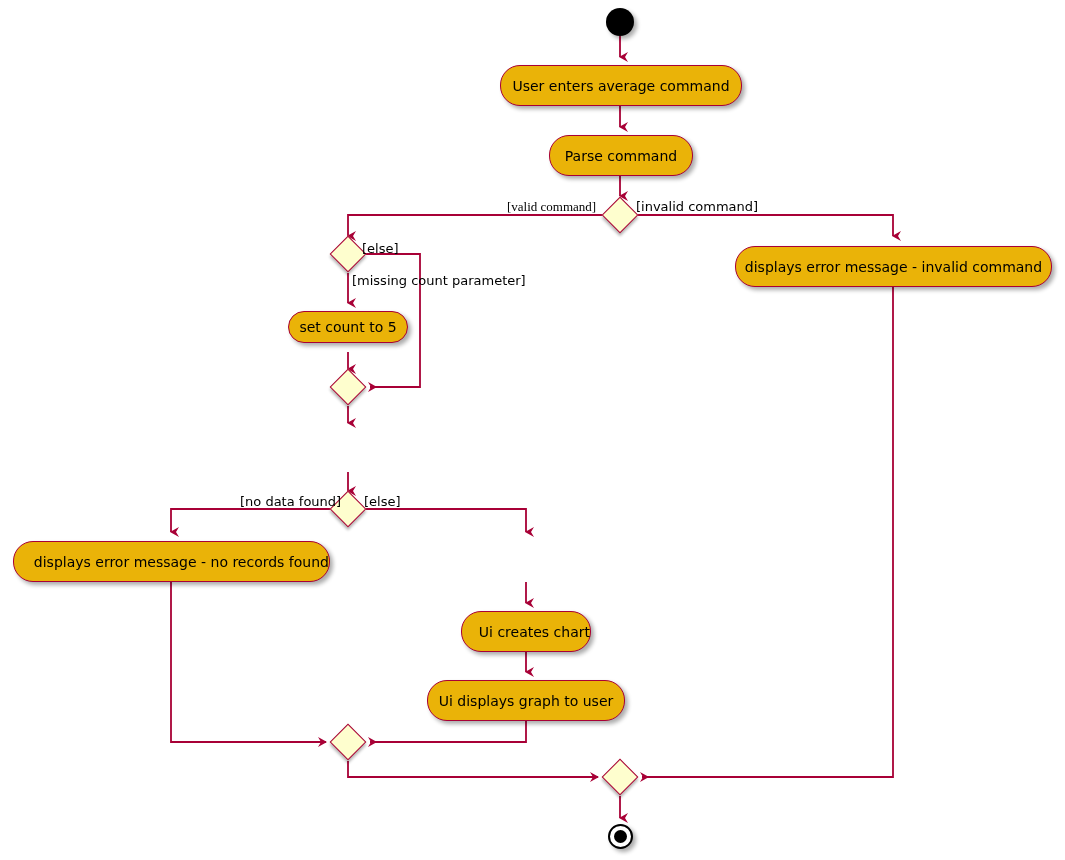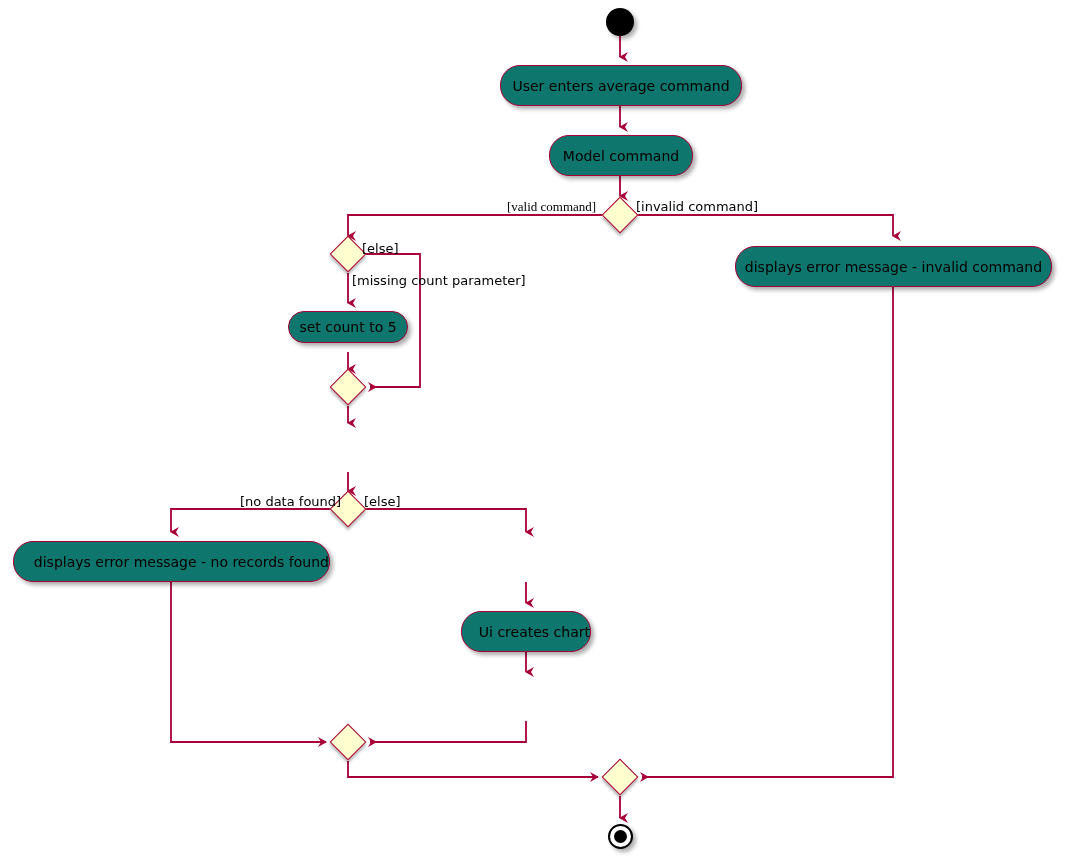--- a/index.html
+++ b/index.html
@@ -21,21 +21,21 @@
   #edge-layer {
     position: absolute;
     left: 0;
     top: 0;
     width: 1065px;
     height: 860px;
   }
   .node {
     position: absolute;
     box-sizing: border-box;
-    background: #0f766e;
+    background: #eab308;
     border: 1.5px solid #A80036;
     border-radius: 20px;
     color: #000000;
     font-family: "DejaVu Sans", sans-serif;
     font-size: 14px;
     line-height: 1;
     display: flex;
     align-items: center;
     justify-content: center;
     white-space: nowrap;
@@ -142,21 +142,21 @@
     </g>
   </svg>
 
   <div class="circle-node start-node" style="left:606px; top:8px; width:28px; height:28px;"></div>
 
   <div class="node" style="left:500px; top:65px; width:242px; height:41px;">
     <span>User enters average command</span>
   </div>
 
   <div class="node" style="left:549px; top:135px; width:144px; height:41px;">
-    <span>Model command</span>
+    <span>Parse command</span>
   </div>
 
   <div class="diamond" style="left:607px; top:202px; width:26px; height:26px;"></div>
   <div class="edge-label" style="left:507px; top:200px;font-family:Liberation Serif, serif;">[valid command]</div>
   <div class="edge-label" style="left:636px; top:200px;">[invalid command]</div>
 
   <div class="node" style="left:735px; top:246px; width:317px; height:41px;">
     <span>displays error message - invalid command</span>
   </div>
 
@@ -177,20 +177,23 @@
 
   <div class="node" style="left:13px; top:541px; width:317px; height:41px;justify-content:flex-end;">
     <span>displays error message - no records found</span>
   </div>
 
 
   <div class="node" style="left:461px; top:611px; width:130px; height:41px;justify-content:flex-end;">
     <span>Ui creates chart</span>
   </div>
 
+  <div class="node" style="left:427px; top:680px; width:198px; height:41px;">
+    <span>Ui displays graph to user</span>
+  </div>
 
   <div class="diamond" style="left:335px; top:729px; width:26px; height:26px;"></div>
 
   <div class="diamond" style="left:607px; top:764px; width:26px; height:26px;"></div>
 
   <div class="circle-node end-outer" style="left:608px; top:824px; width:25px; height:25px;">
     <div class="end-inner" style="left:4px; top:4px; width:13px; height:13px;"></div>
   </div>
 
 </div>

